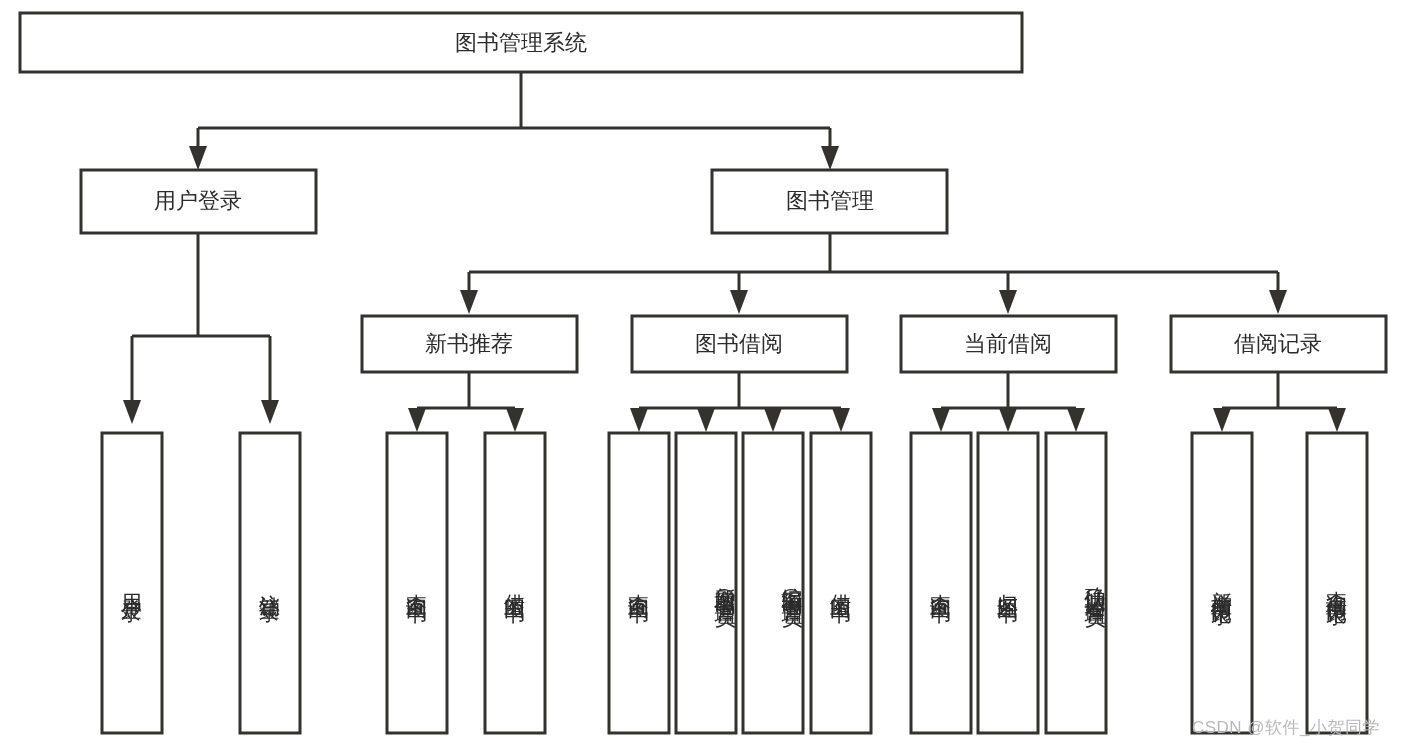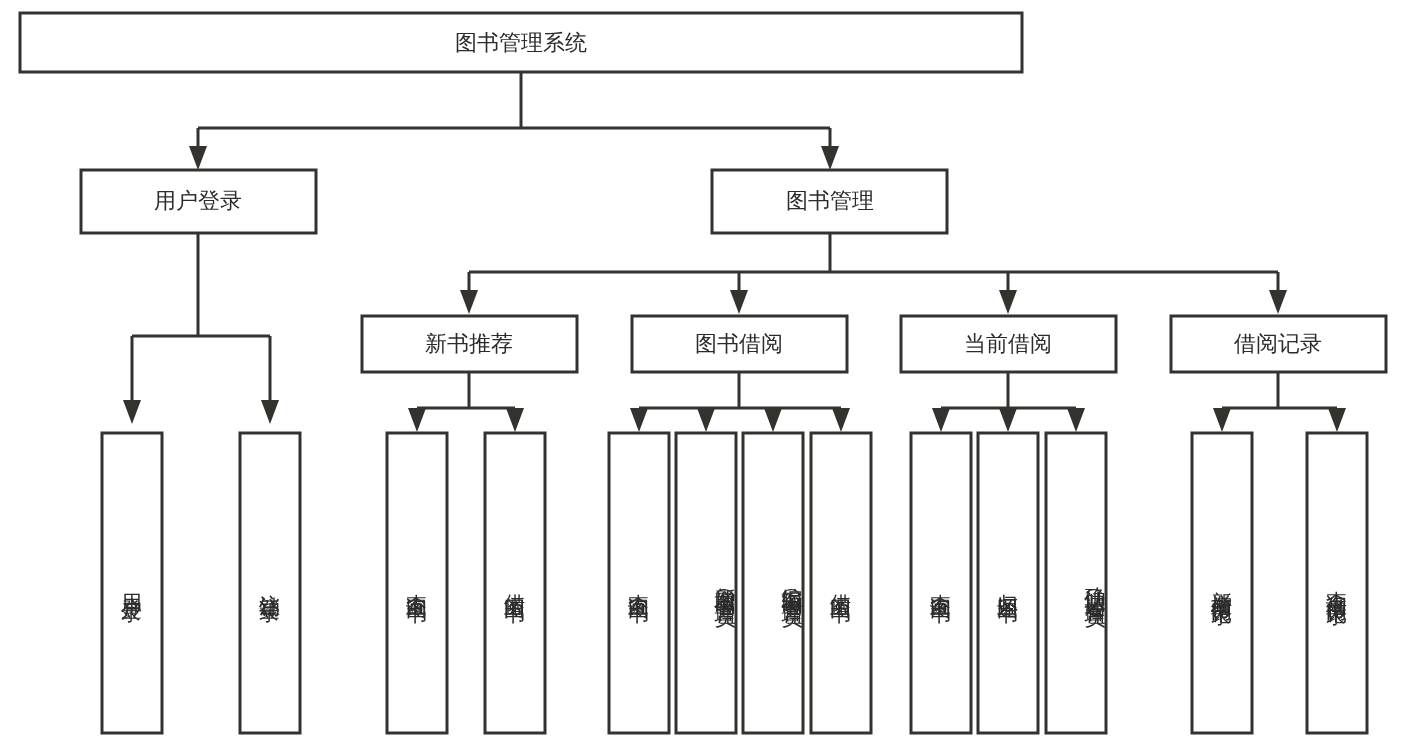--- a/index.html
+++ b/index.html
@@ -230,14 +230,15 @@
   <div class="node-label-v" style="left:743px; top:433px; width:60px; height:300px; display:flex; align-items:flex-start; justify-content:center;">编辑图书（管理员）</div>
   <div class="node-label-v" style="left:811px; top:433px; width:60px; height:300px; display:flex; align-items:center; justify-content:center;">借阅图书</div>
 
   <div class="node-label-v" style="left:911px; top:433px; width:60px; height:300px; display:flex; align-items:center; justify-content:center;">查询图书</div>
   <div class="node-label-v" style="left:978px; top:433px; width:60px; height:300px; display:flex; align-items:center; justify-content:center;">归还图书</div>
   <div class="node-label-v" style="left:1046px; top:433px; width:60px; height:300px; display:flex; align-items:flex-start; justify-content:center;">确认归还（管理员）</div>
 
   <div class="node-label-v" style="left:1192px; top:433px; width:60px; height:300px; display:flex; align-items:center; justify-content:center;">新增借阅记录</div>
   <div class="node-label-v" style="left:1307px; top:433px; width:60px; height:300px; display:flex; align-items:center; justify-content:center;">查询借阅记录</div>
 
+  <div class="watermark">CSDN @软件_小贺同学</div>
 
 </div>
 
 </body></html>

